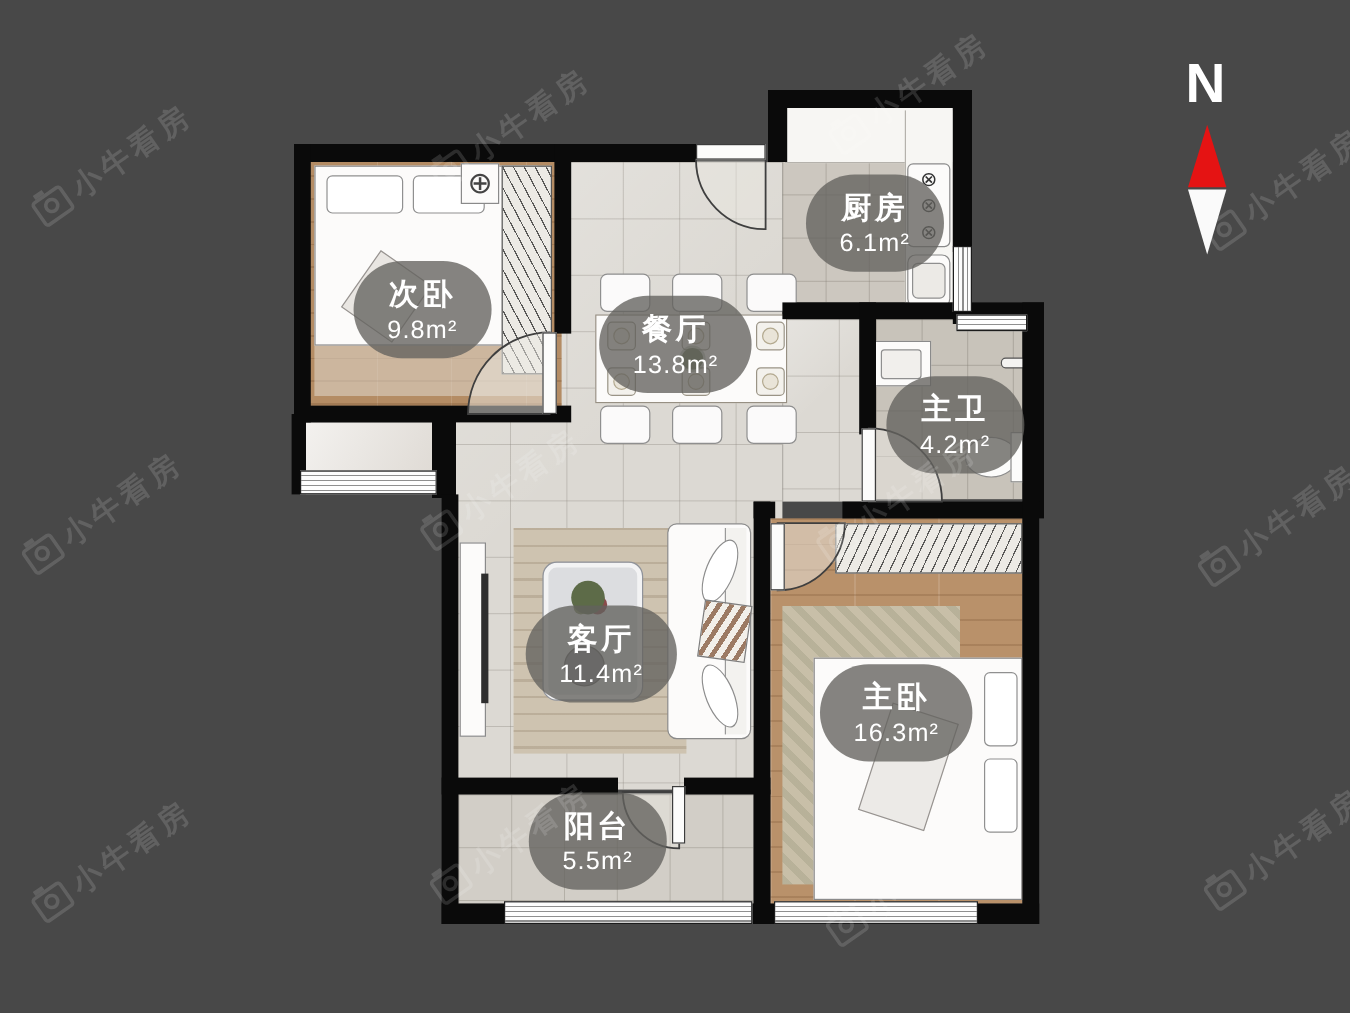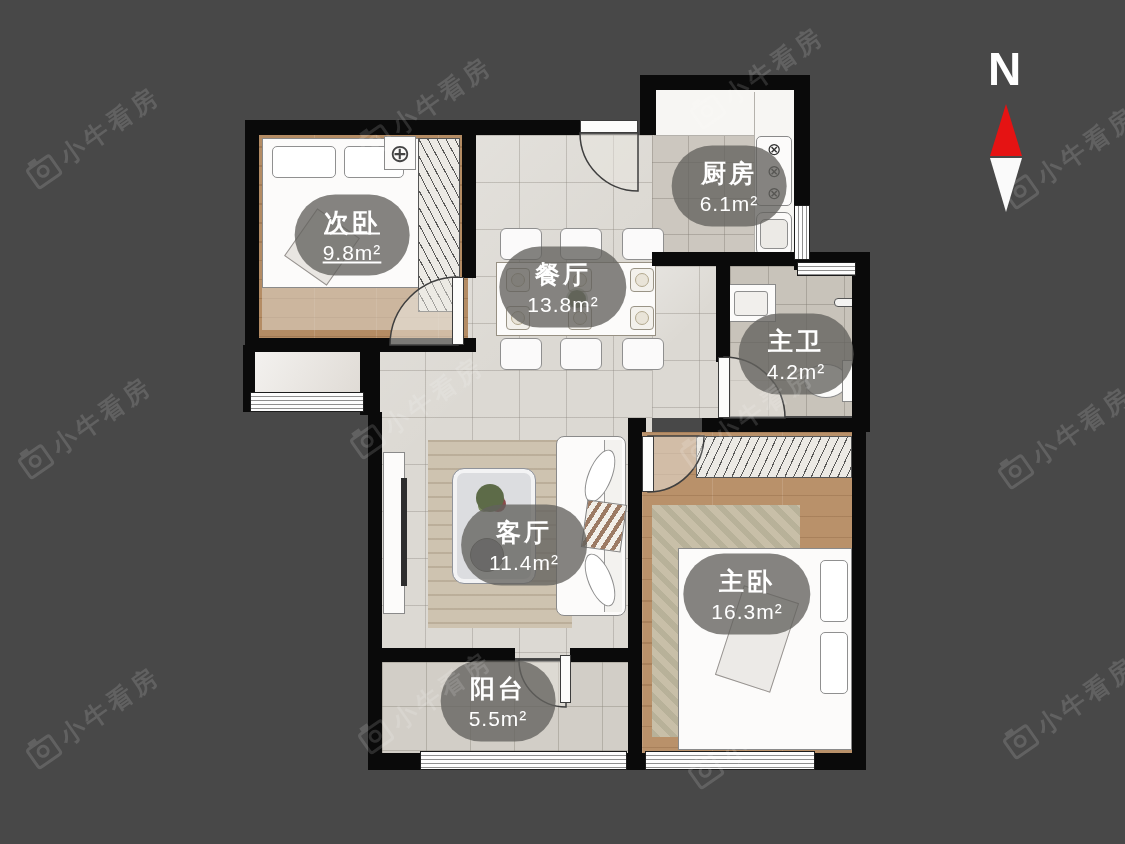--- a/index.html
+++ b/index.html
@@ -211,37 +211,37 @@
   <path d="M648,492 A56 56 0 0 0 704,436 L648,436 Z" fill="rgba(236,233,227,0.5)" stroke="#3f3f3f" stroke-width="1.5"></path>
   <path d="M566,707 A47 47 0 0 1 519,660 L566,660 Z" fill="rgba(236,233,227,0.45)" stroke="#3f3f3f" stroke-width="1.5"></path>
 </svg>
 
 <div class="leaf layer-leaf" style="left:580px;top:120px;width:58px;height:13px;"></div>
 <div class="leaf layer-leaf" style="left:452px;top:277px;width:12px;height:68px;"></div>
 <div class="leaf layer-leaf" style="left:718px;top:357px;width:12px;height:61px;"></div>
 <div class="leaf layer-leaf" style="left:642px;top:436px;width:12px;height:56px;"></div>
 <div class="leaf layer-leaf" style="left:560px;top:655px;width:11px;height:48px;"></div>
 
-<div class="room-label" style="left:352px;top:235px;text-decoration:underline;">
+<div class="room-label" style="left:352px;top:258px;">
   <div class="rl-name">次卧</div>
   <div class="rl-area">9.8m²</div>
 </div>
 <div class="room-label" style="left:563px;top:287px;">
   <div class="rl-name">餐厅</div>
   <div class="rl-area">13.8m²</div>
 </div>
 <div class="room-label" style="left:729px;top:186px;">
   <div class="rl-name">厨房</div>
   <div class="rl-area">6.1m²</div>
 </div>
 <div class="room-label" style="left:796px;top:354px;">
   <div class="rl-name">主卫</div>
   <div class="rl-area">4.2m²</div>
 </div>
-<div class="room-label" style="left:524px;top:545px;">
+<div class="room-label" style="left:501px;top:545px;">
   <div class="rl-name">客厅</div>
   <div class="rl-area">11.4m²</div>
 </div>
 <div class="room-label" style="left:747px;top:594px;">
   <div class="rl-name">主卧</div>
   <div class="rl-area">16.3m²</div>
 </div>
 <div class="room-label" style="left:498px;top:701px;">
   <div class="rl-name">阳台</div>
   <div class="rl-area">5.5m²</div>

